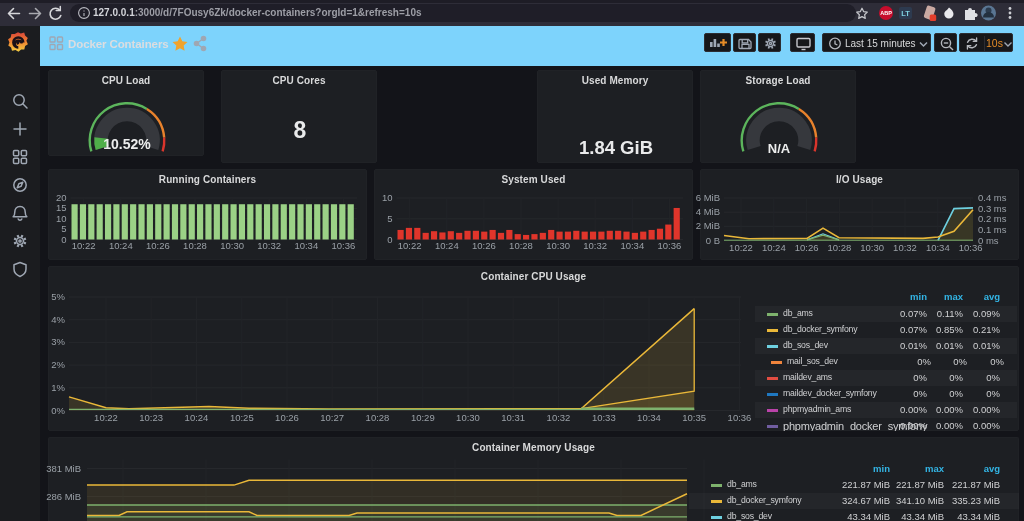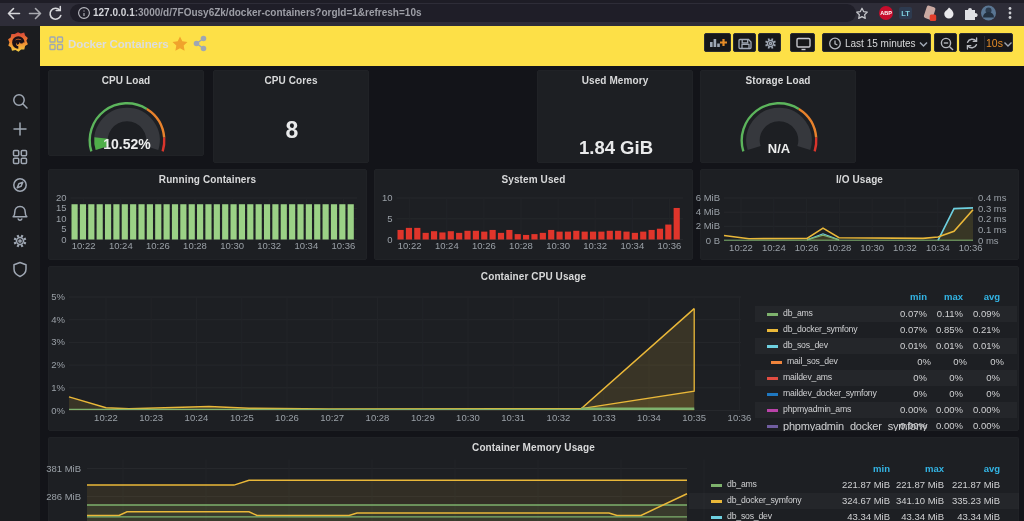--- a/index.html
+++ b/index.html
@@ -86,21 +86,21 @@
    </g>
         <circle cx="20" cy="215" r="3.4" stroke="#9fa7b3" stroke-width="1.5" fill="none"></circle>
         <circle cx="20" cy="215" r="1.1" stroke="#9fa7b3" stroke-width="1.5" fill="none"></circle>
         <path d="M 23.88 216.61 L 25.91 217.45 M 21.61 218.88 L 22.45 220.91 M 18.39 218.88 L 17.55 220.91 M 16.12 216.61 L 14.09 217.45 M 16.12 213.39 L 14.09 212.55 M 18.39 211.12 L 17.55 209.09 M 21.61 211.12 L 22.45 209.09 M 23.88 213.39 L 25.91 212.55" stroke="#9fa7b3" stroke-width="2.2" fill="none"></path>
         <g stroke="#9fa7b3" stroke-width="1.5" fill="none" stroke-linecap="round" stroke-linejoin="round">
    <path d="M 20 236.5 l 6 2.2 v 4.4 c 0 3.6 -2.6 6 -6 7.4 c -3.4 -1.4 -6 -3.8 -6 -7.4 v -4.4 Z"></path>
   </g>
  </svg>
 </div>
 
-<div class="abs" style="left:40px;top:26px;width:984px;height:40px;background:#fde047;">
+<div class="abs" style="left:40px;top:26px;width:984px;height:40px;background:#7dd3fc;">
  <svg width="984" height="40">
   <g stroke="#9fa7b3" stroke-width="1.4" fill="none">
    <rect x="10" y="11" width="5" height="5" rx="0.8"></rect>
           <rect x="17.5" y="11" width="5" height="5" rx="0.8"></rect>
    <rect x="10" y="18.5" width="5" height="5" rx="0.8"></rect>
           <rect x="17.5" y="18.5" width="5" height="5" rx="0.8"></rect>
   </g>
   <text x="28" y="22" font-size="11.5" font-weight="bold" fill="#dcdde0" font-family="Liberation Sans" letter-spacing="-0.1">Docker Containers</text>
   <path d="M 140 10.5 L 142.3 15.2 L 147.5 15.9 L 143.7 19.5 L 144.6 24.7 L 140 22.2 L 135.4 24.7 L 136.3 19.5 L 132.5 15.9 L 137.7 15.2 Z" fill="#f0a32c"></path>
   <g stroke="#9fa7b3" stroke-width="1.4" fill="#9fa7b3">
@@ -179,21 +179,21 @@
 <div class="ptitle" style="top:4px;">CPU Load</div>
 <svg width="156" height="93">
         <path d="M 42.33 80.41 A 37.3 37.3 0 0 1 97.82 37.90" stroke="#5cb55c" stroke-width="2.4" fill="none"></path>
         <path d="M 97.82 37.90 A 37.3 37.3 0 0 1 115.19 66.64" stroke="#e8822c" stroke-width="2.4" fill="none"></path>
         <path d="M 115.19 66.64 A 37.3 37.3 0 0 1 113.67 80.41" stroke="#d9352c" stroke-width="2.4" fill="none"></path>
         <path d="M 53.14 77.10 A 26 26 0 1 1 102.86 77.10" stroke="#36383d" stroke-width="13.5" fill="none"></path>
         <path d="M 53.14 77.10 A 26 26 0 0 1 52.12 67.00" stroke="#4fae49" stroke-width="13.5" fill="none"></path>
         <text x="78.0" y="78" font-size="14" font-weight="bold" fill="#eceded" text-anchor="middle" font-family="Liberation Sans">10.52%</text>
       </svg>
 </div>
-<div class="panel" style="left:213px;top:70px;width:156px;height:93px;text-decoration:underline;">
+<div class="panel" style="left:221px;top:70px;width:156px;height:93px;text-decoration:underline;">
 <div class="ptitle" style="top:4px;">CPU Cores</div>
 <div class="abs" style="left:0;top:46px;width:156px;text-align:center;font-size:23px;font-weight:bold;color:#e9eaeb;">8</div>
 </div>
 <div class="panel" style="left:537px;top:70px;width:156px;height:93px;">
 <div class="ptitle" style="top:4px;">Used Memory</div>
 <div class="abs" style="left:0;top:46px;width:156px;text-align:center;font-size:18.5px;font-weight:bold;color:#e9eaeb;margin-top:20px;">1.84 GiB</div>
 </div>
 <div class="panel" style="left:700px;top:70px;width:156px;height:93px;">
 <div class="ptitle" style="top:4px;">Storage Load</div>
 <svg width="156" height="93">

